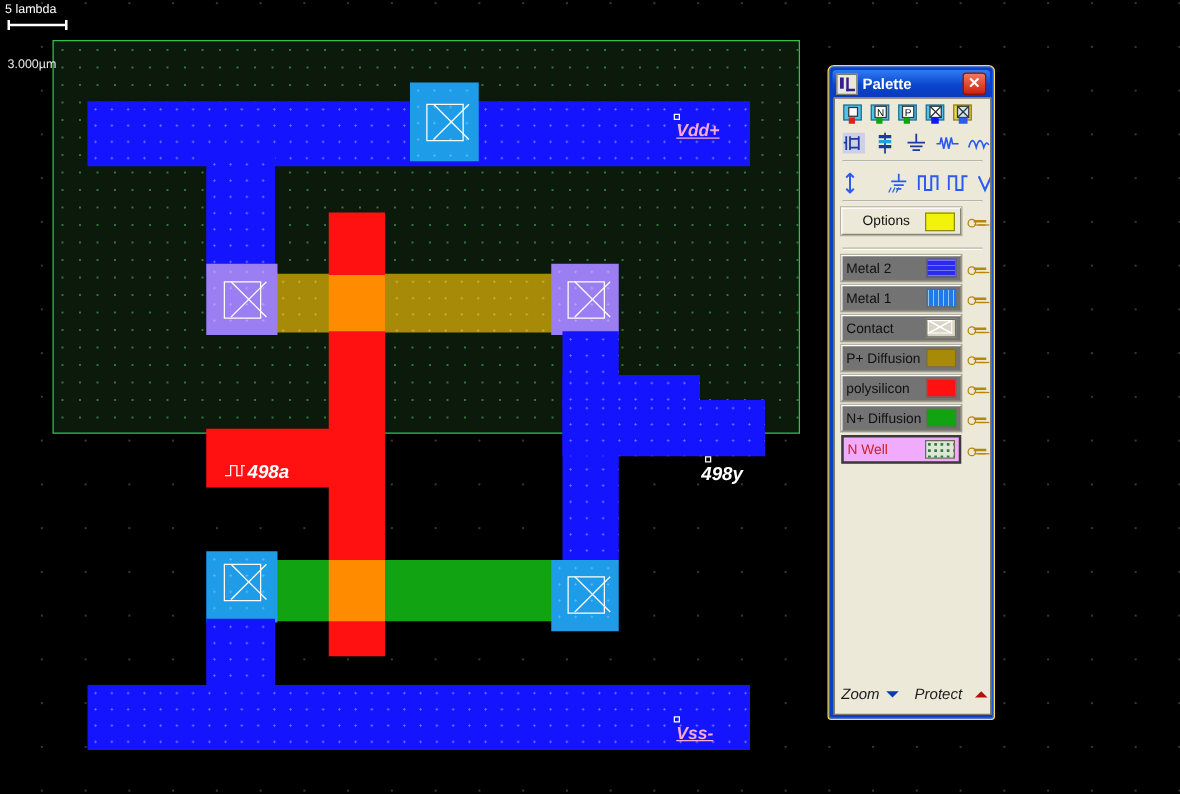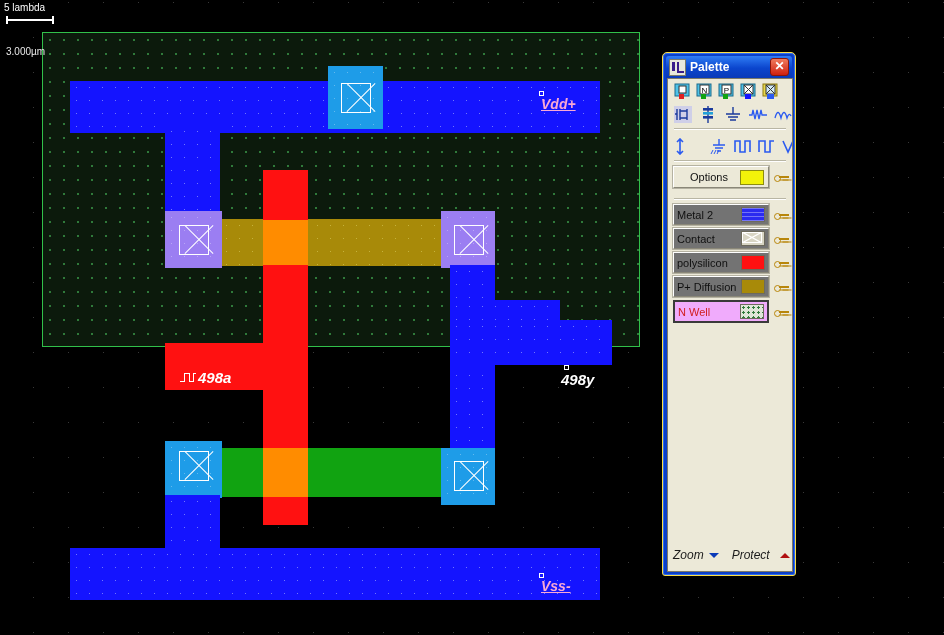--- a/index.html
+++ b/index.html
@@ -334,41 +334,55 @@
     <div id="layer-list">
         <div class="lrow">
           <div class="lbtn">
             <span class="nm">Metal 2</span>
             <span class="sw" style="background: repeating-linear-gradient(0deg, rgba(255, 255, 255, 0.35) 0px, rgba(255, 255, 255, 0.35) 1px, transparent 1px, transparent 4px) rgb(43, 43, 240);"></span>
           </div>
           <span class="key"></span>
         </div>
         <div class="lrow">
           <div class="lbtn">
+            <span class="nm">Metal 1</span>
+            <span class="sw" style="background: repeating-linear-gradient(90deg, rgba(255, 255, 255, 0.55) 0px, rgba(255, 255, 255, 0.55) 1px, transparent 1px, transparent 4px) rgb(30, 122, 232);"></span>
+          </div>
+          <span class="key"></span>
+        </div>
+        <div class="lrow">
+          <div class="lbtn">
             <span class="nm">Contact</span>
             <span class="sw" style="background: rgb(216, 213, 196);">
               <svg width="20" height="11" viewBox="0 0 20 11" style="display:block">
                 <path d="M0 0 L20 11 M20 0 L0 11" stroke="#fff" stroke-width="1.2"></path>
                 <rect x="0.5" y="0.5" width="19" height="10" fill="none" stroke="#fff" stroke-width="1"></rect>
               </svg>
             </span>
           </div>
           <span class="key"></span>
         </div>
         <div class="lrow">
           <div class="lbtn">
+            <span class="nm">P+ Diffusion</span>
+            <span class="sw" style="background: rgb(168, 138, 9);"></span>
+          </div>
+          <span class="key"></span>
+        </div>
+        <div class="lrow">
+          <div class="lbtn">
             <span class="nm">polysilicon</span>
             <span class="sw" style="background: rgb(255, 17, 17);"></span>
           </div>
           <span class="key"></span>
         </div>
         <div class="lrow">
           <div class="lbtn">
-            <span class="nm">P+ Diffusion</span>
-            <span class="sw" style="background: rgb(168, 138, 9);"></span>
+            <span class="nm">N+ Diffusion</span>
+            <span class="sw" style="background: rgb(17, 163, 17);"></span>
           </div>
           <span class="key"></span>
         </div>
         <div class="lrow selrow">
           <div class="lbtn">
             <span class="nm">N Well</span>
             <span class="sw" style="background: radial-gradient(circle, rgb(47, 122, 58) 1px, transparent 1.2px) 0% 0% / 5px 5px rgb(223, 230, 216);"></span>
           </div>
           <span class="key"></span>
         </div>

